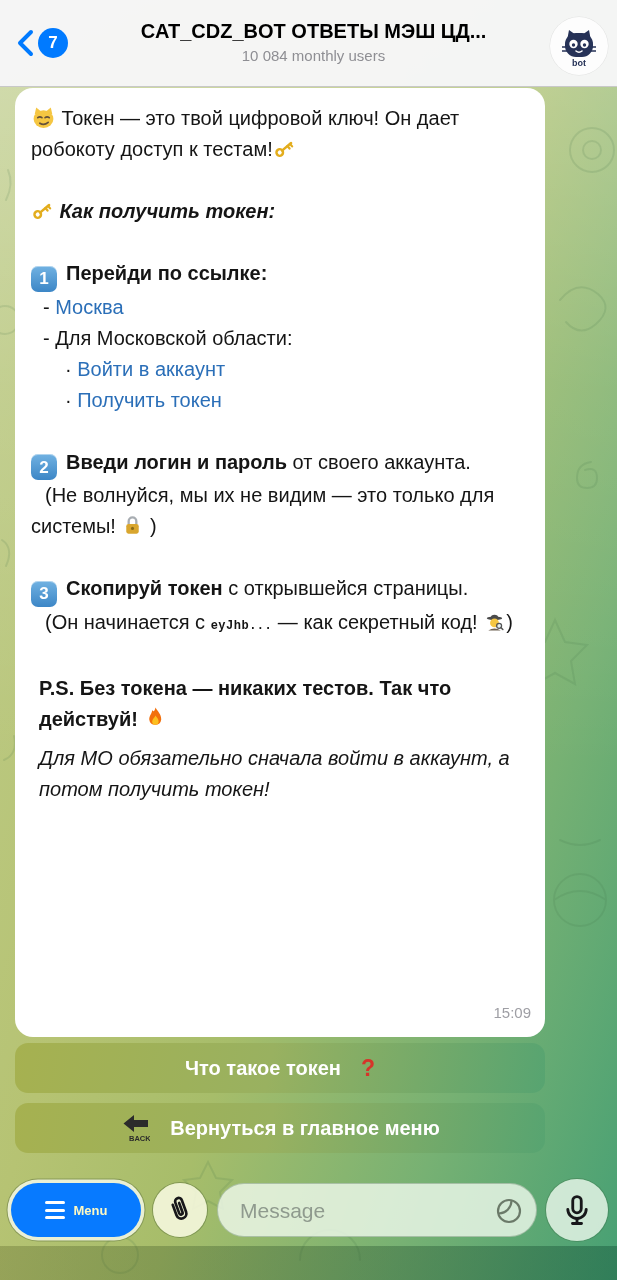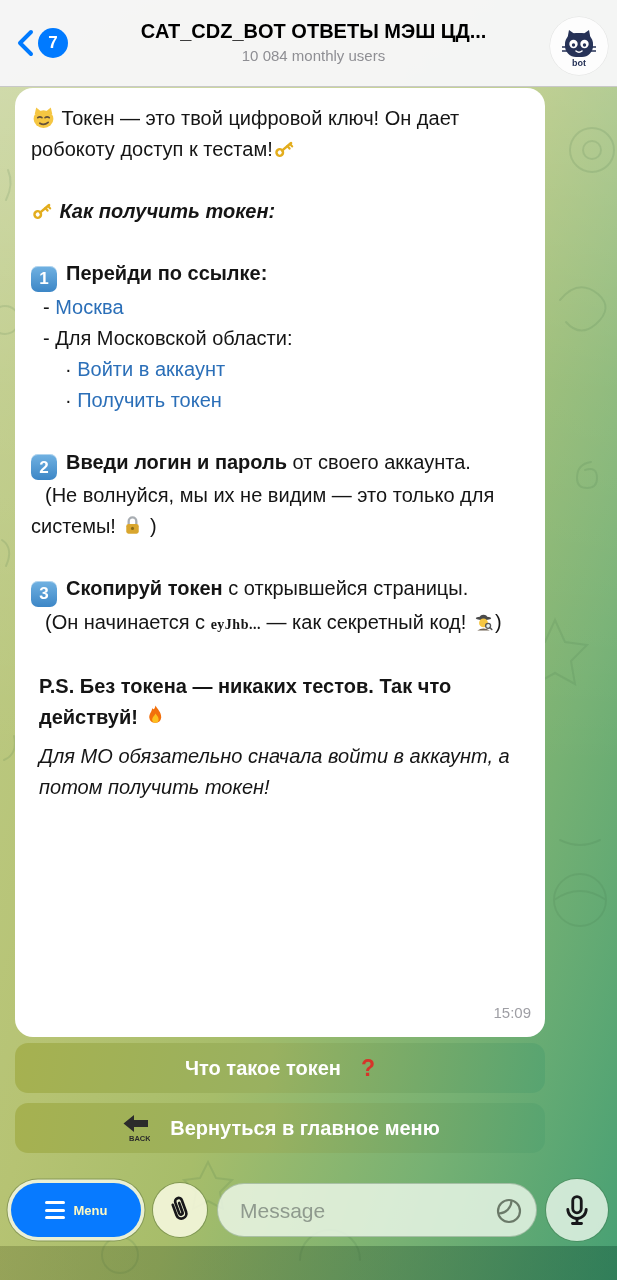--- a/index.html
+++ b/index.html
@@ -50,21 +50,21 @@
   }
   .para{margin:0 0 31px 0;}
   .para.tight{margin:8px;}
   .bold{font-weight:700;}
   .bolditalic{font-weight:700;font-style:italic;}
   .italic{font-style:italic;}
   a.msg-link{color:#2b6fb8;text-decoration:none;cursor:pointer;}
   .indent1{padding-left:12px;}
   .indent2{padding-left:34px;}
   .note{text-indent:14px;}
-  .mono{font-family:Liberation Serif, serif;font-size:14px;letter-spacing:.5px;font-weight:700;}
+  .mono{font-family:Liberation Mono, monospace;font-size:12px;letter-spacing:.5px;font-weight:700;}
   .keycap{
     display:inline-flex;width:26px;height:26px;border-radius:7px;vertical-align:-4px;
     background:linear-gradient(#71b2e2,#3c86c6);
     color:#fff;font-size:17px;font-weight:700;align-items:center;justify-content:center;
     margin-right:9px;box-shadow:inset 0 1px 0 rgba(255,255,255,.45);
   }
   .emoji{display:inline-block;width:25px;height:25px;vertical-align:-5px;}
   .emoji.sm{width:23px;height:23px;vertical-align:-4px;}
   .msg-time{position:absolute;right:14px;bottom:9px;font-size:15px;color:#9e9ea4;margin-top:36px;}
   

